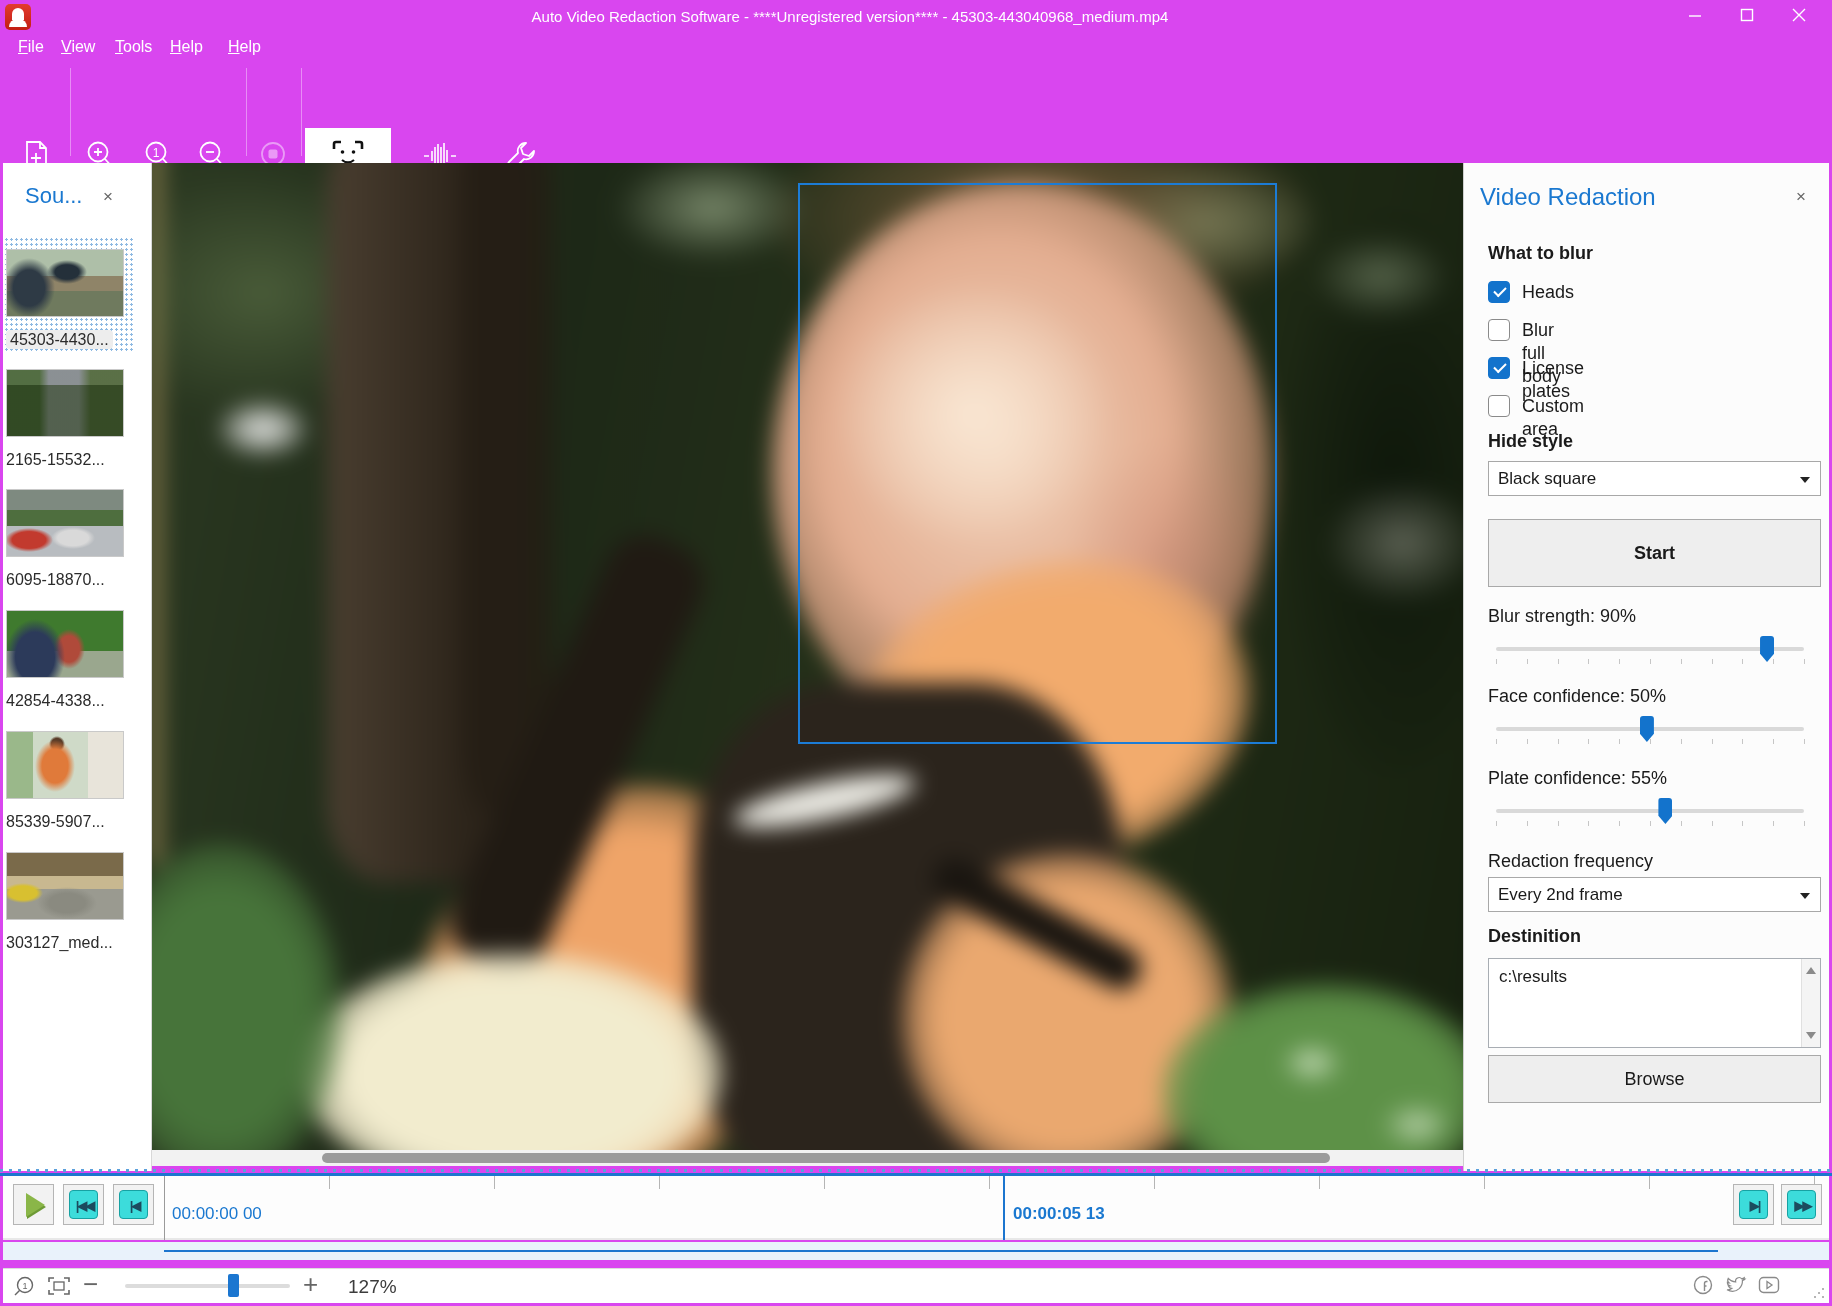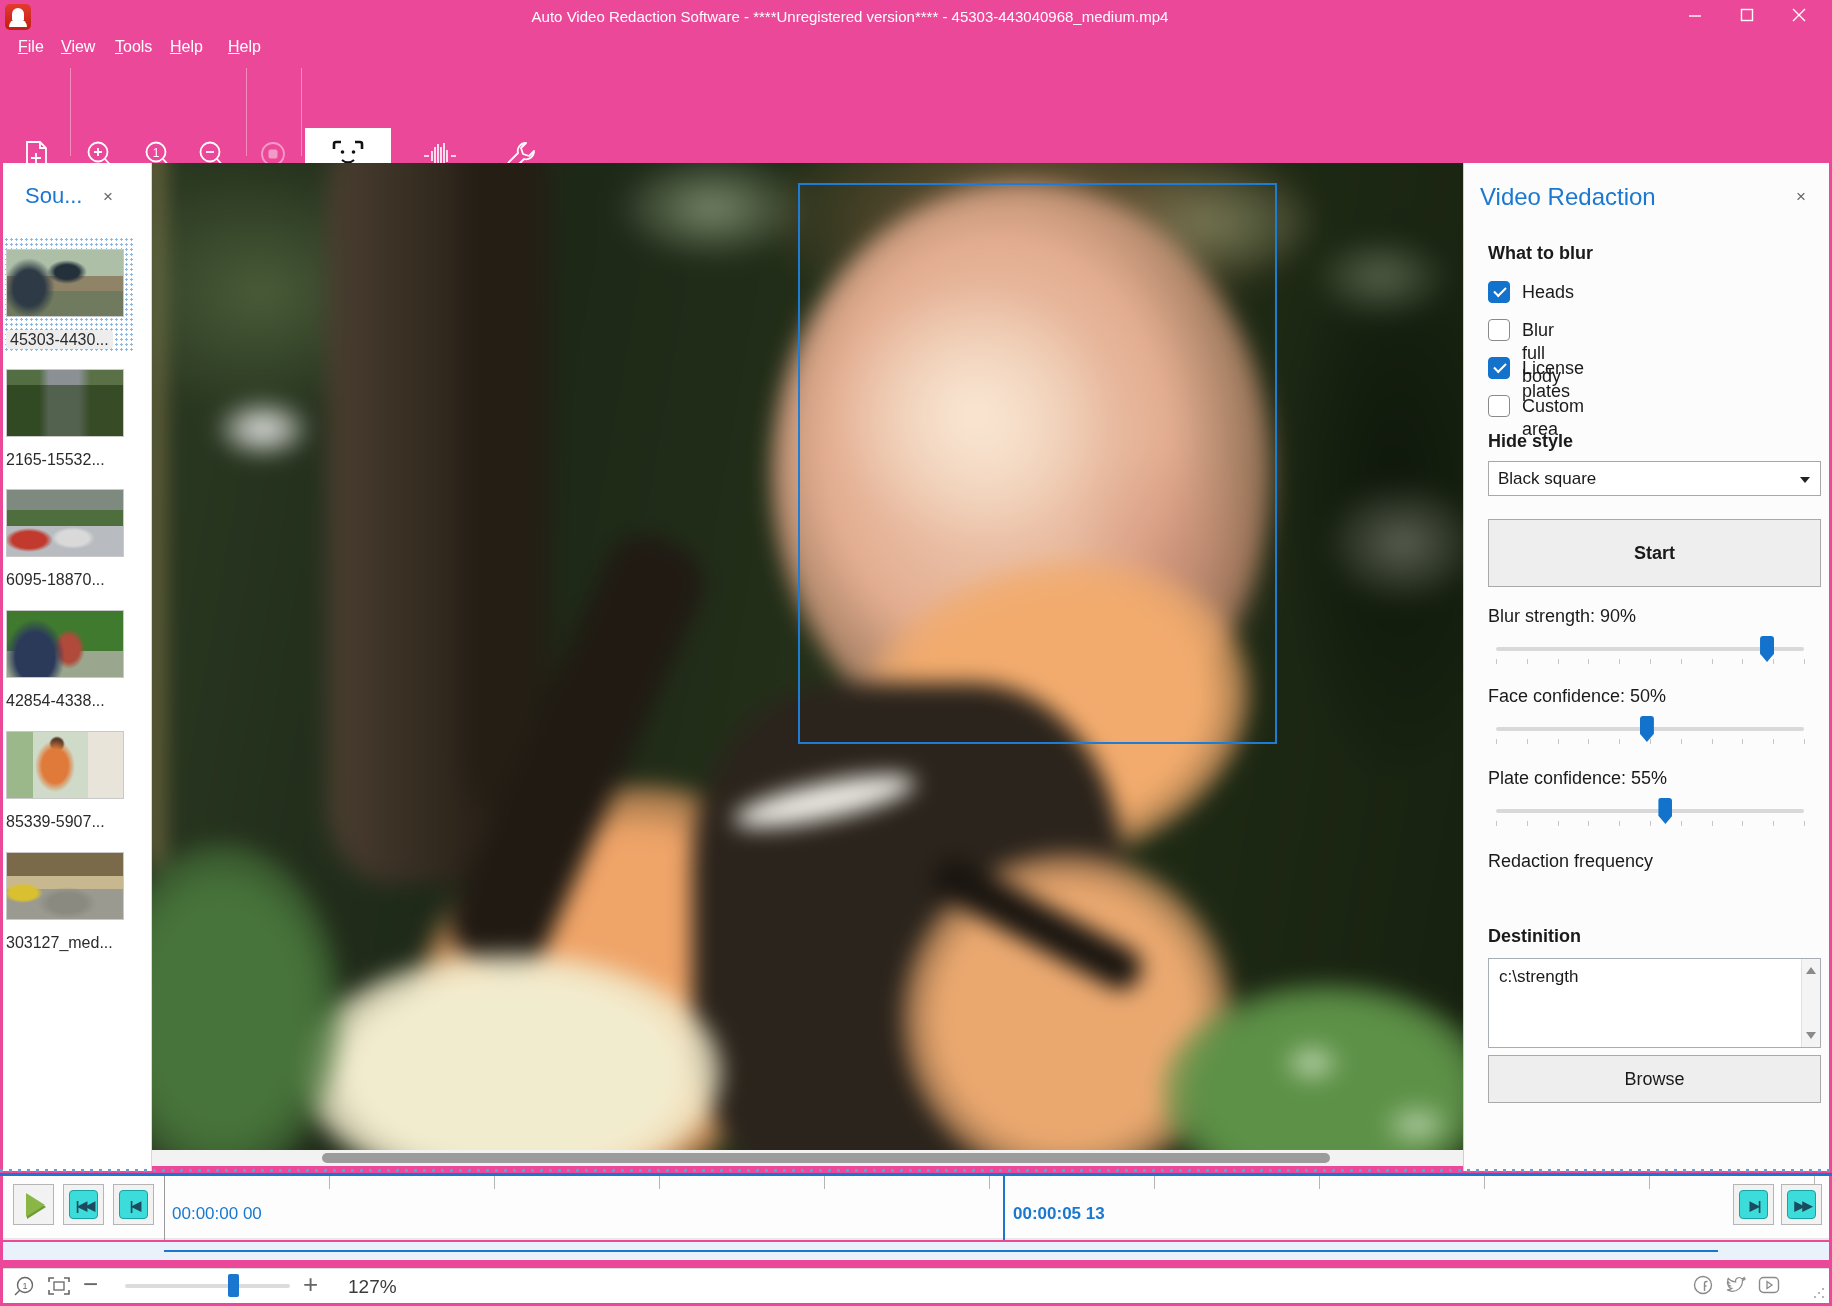--- a/index.html
+++ b/index.html
@@ -1,17 +1,17 @@
 <!DOCTYPE html>
 <html><head>
 <meta charset="utf-8">
 <style>
   html,body{margin:0;padding:0;background:#555;}
   *{box-sizing:border-box;font-family:"Liberation Sans",sans-serif;}
-  .window{position:relative;width:1832px;height:1306px;background:#ec4899;overflow:hidden;}
+  .window{position:relative;width:1832px;height:1306px;background:#d946ef;overflow:hidden;}
   .abs{position:absolute;}
 
   
   .titlebar{position:absolute;left:0;top:0;width:1832px;height:36px;}
   .app-icon{position:absolute;left:5px;top:4px;width:26px;height:26px;background:linear-gradient(#e23b2e,#c21d12);border-radius:5px;}
   .app-icon .bust{position:absolute;left:7px;top:4px;width:12px;height:12px;background:#fff;border-radius:50% 50% 0 0;}
   .app-icon .shoulders{position:absolute;left:4px;top:15px;width:18px;height:8px;background:#fff;border-radius:8px 8px 0 0;}
   .win-title{position:absolute;left:0;top:8px;width:1700px;text-align:center;color:#fff;font-size:15px;}
   .winbtn{position:absolute;top:6px;width:34px;height:24px;color:#fff;text-align:center;line-height:22px;font-size:15px;}
   .winbtn svg{stroke:#fff;}
@@ -392,24 +392,28 @@
     </div>
 
     <div class="abs" style="left:24px;top:605px;">Plate confidence: 55%</div>
     <div class="slider" style="top:646px;">
       <div class="sl-track"></div>
       <div class="sl-thumb" style="left:calc(55% - 7px);"></div>
       <div class="sl-ticks"></div>
     </div>
 
     <div class="abs" style="left:24px;top:688px;">Redaction frequency</div>
+    <div class="dropdown" style="top:714px;">
+      <span>Every 2nd frame</span>
+      <span class="dd-caret"></span>
+    </div>
 
     <div class="p-h" style="top:763px;">Destinition</div>
     <div class="destbox">
-      <div class="dest-text">c:\strength</div>
+      <div class="dest-text">c:\results</div>
       <div class="destscroll">
         <span class="arr up"></span>
         <span class="arr dn"></span>
       </div>
     </div>
     <div class="bigbtn" style="top:892px;height:48px;line-height:46px;">Browse</div>
   </div>
 
   <div class="dotline"></div>
   <div class="bluebar"></div>

